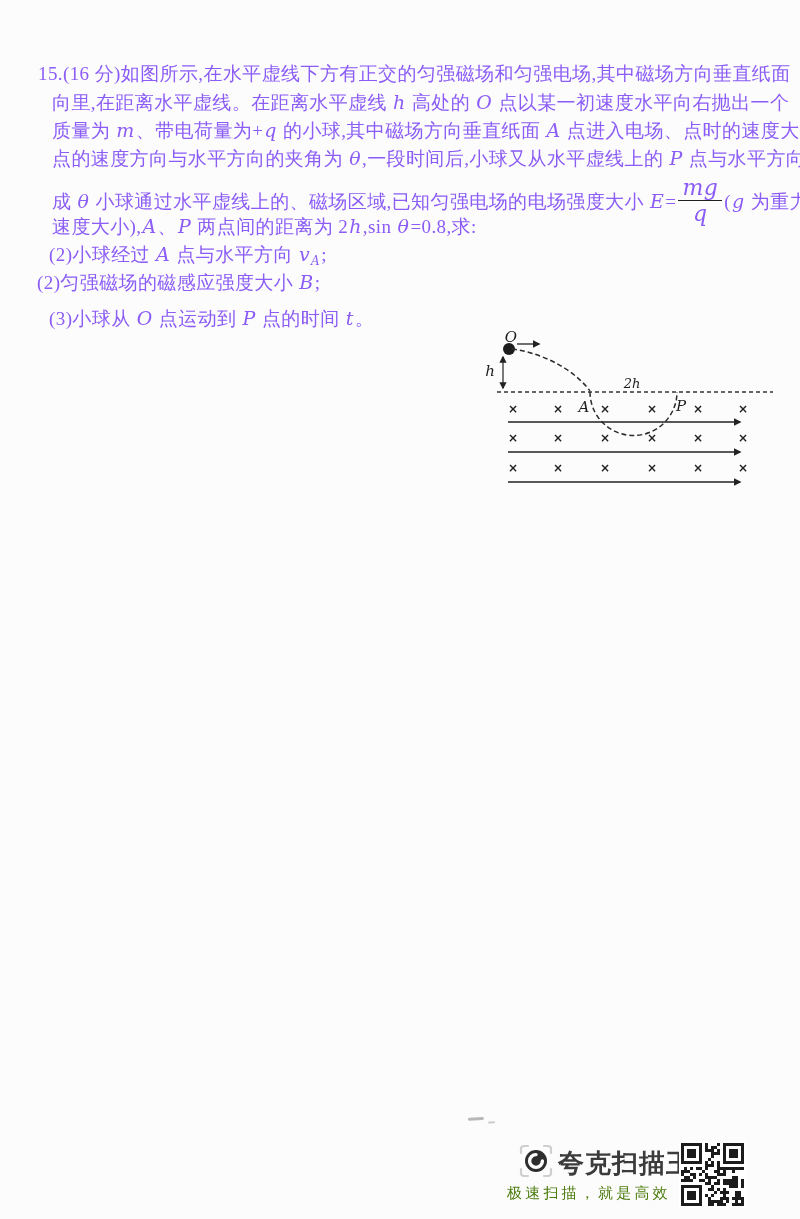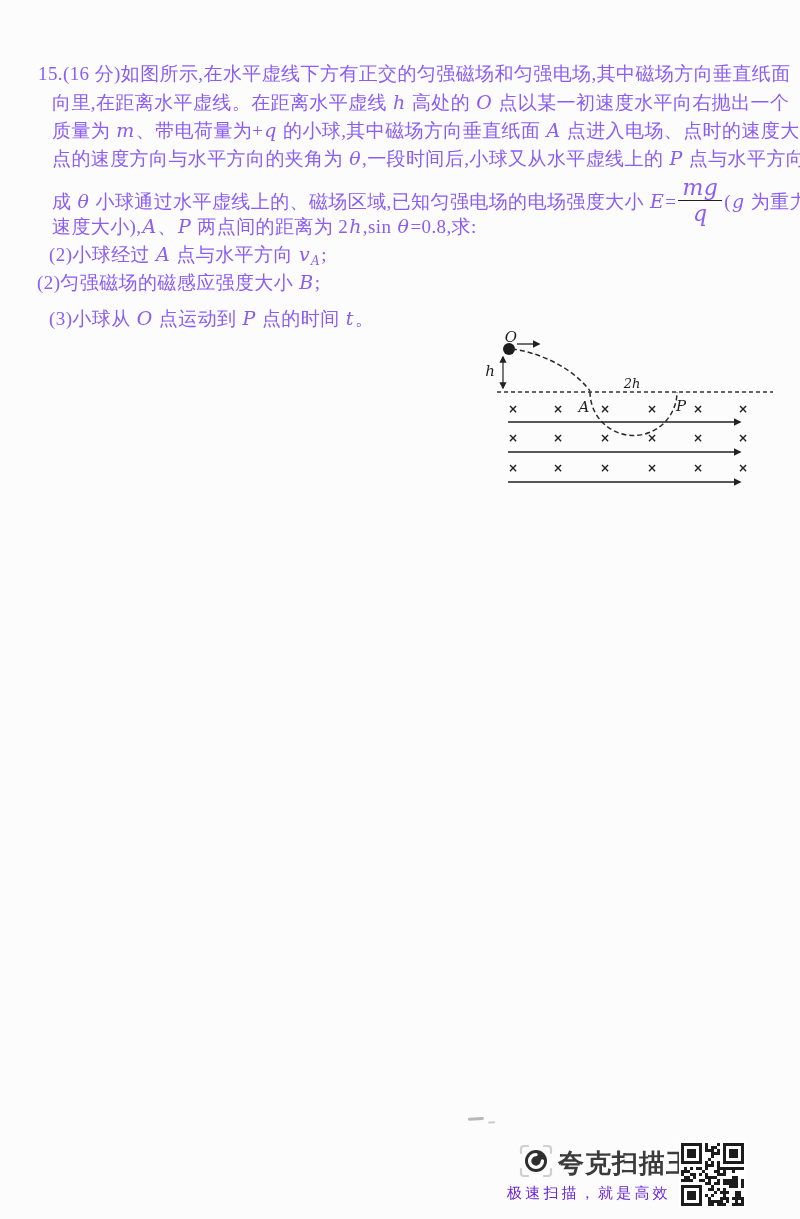--- a/index.html
+++ b/index.html
@@ -60,21 +60,21 @@
   .logo{position:absolute;left:518px;top:8px;}
   .app-name{
     position:absolute;left:558px;top:11px;
     font-family:"Liberation Sans","DejaVu Sans",sans-serif;
     font-size:26px;font-weight:700;color:#3b3b3b;letter-spacing:1px;
     white-space:nowrap;
   }
   .slogan{
     position:absolute;left:507px;top:49px;
     font-family:"Liberation Sans","DejaVu Sans",sans-serif;
-    font-size:15px;color:#6d28d9;letter-spacing:3.2px;white-space:nowrap;
+    font-size:15px;color:#4d7c0f;letter-spacing:3.2px;white-space:nowrap;
   }
   .qr{position:absolute;left:679px;top:6px;}
 </style>
 </head>
 <body>
 
 <div class="page">
 
   <section>
     <div class="t-line l1"><span>15.(16 分)如图所示,在水平虚线下方有正交的匀强磁场和匀强电场,其中磁场方向垂直纸面</span></div>

